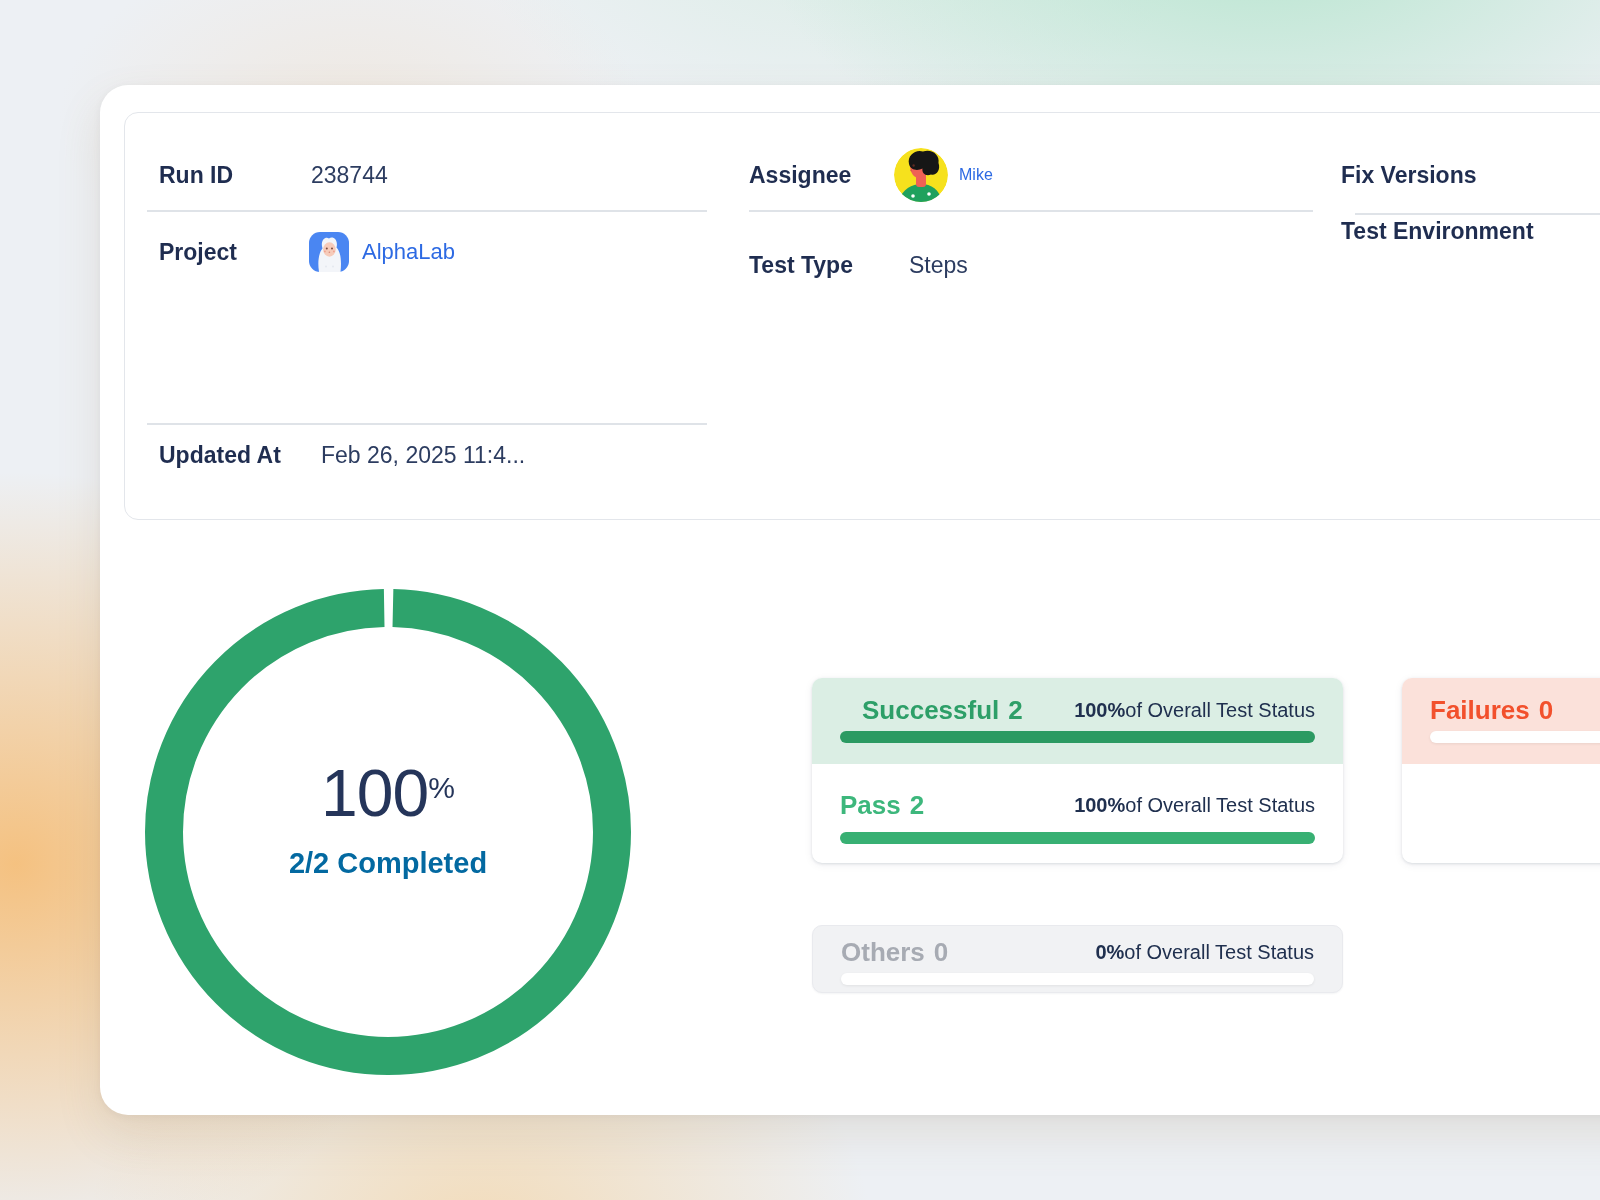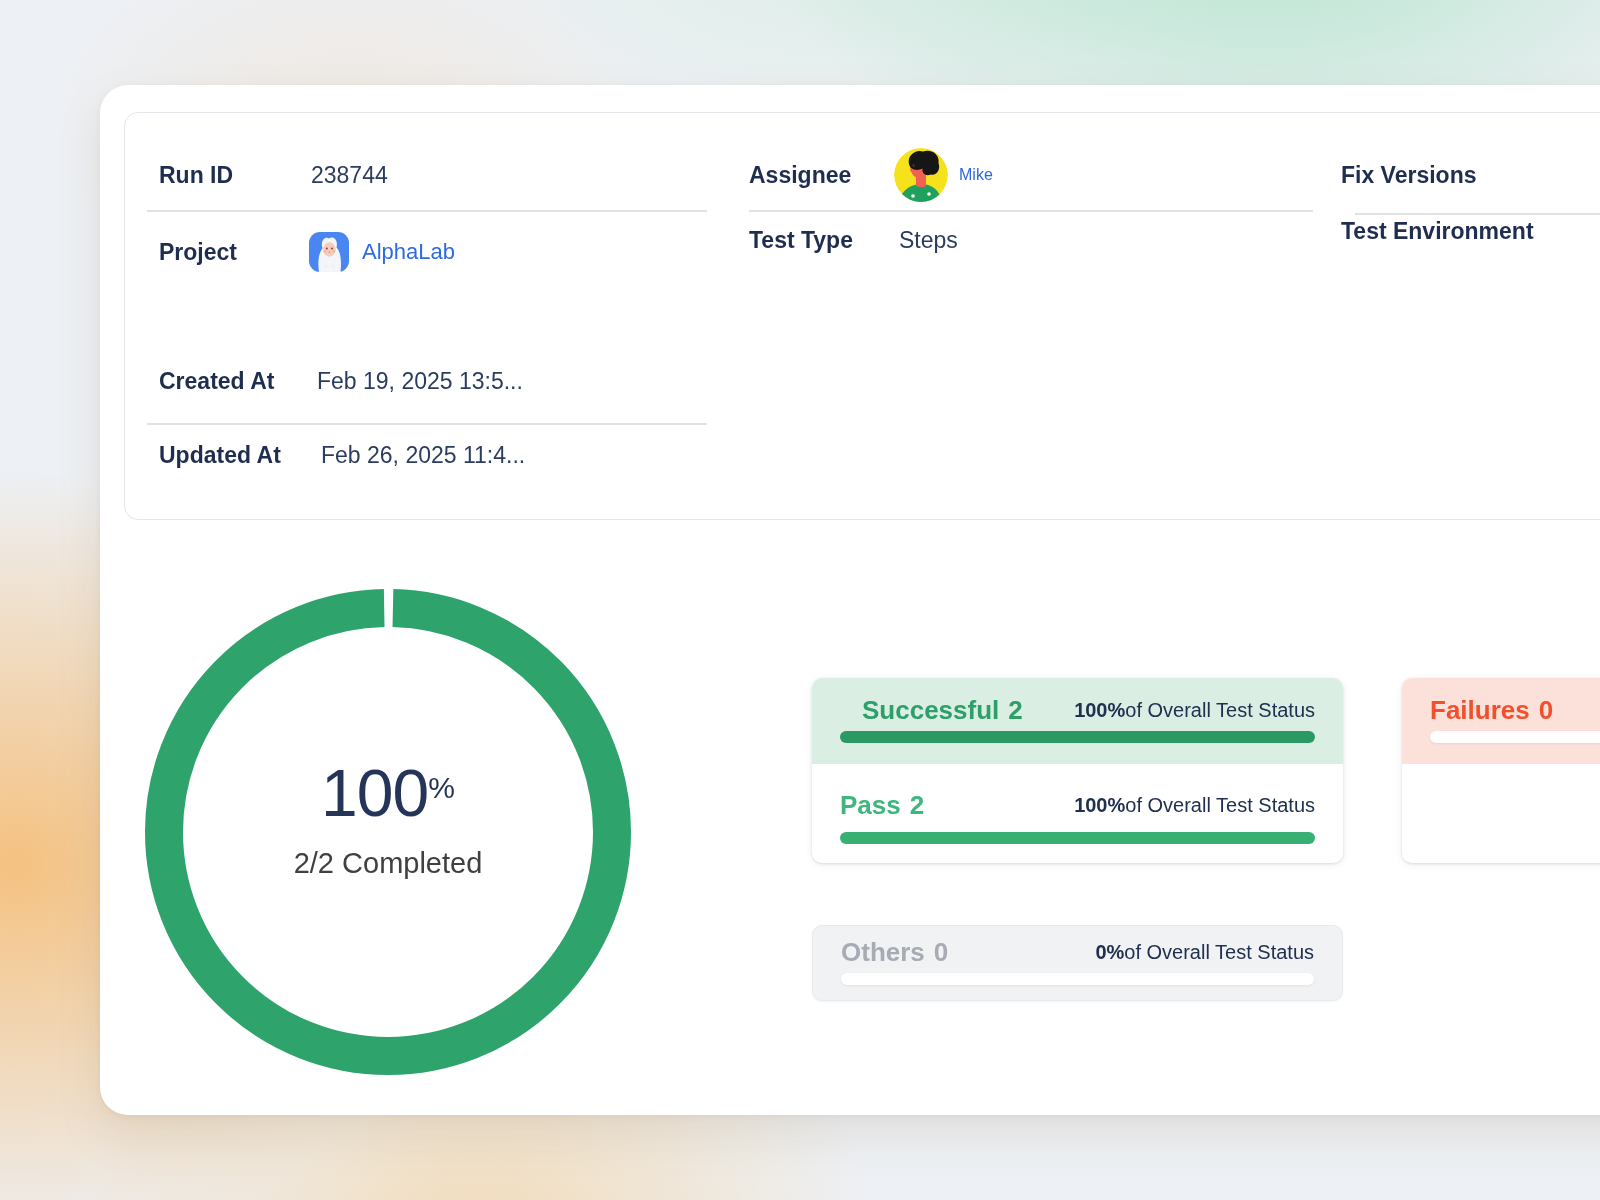--- a/index.html
+++ b/index.html
@@ -38,21 +38,21 @@
   .fld-link{font-size:22px; color:var(--link); text-decoration:none; cursor:pointer;}
   .divider{position:absolute; height:1.5px; background:var(--divider);}
   .avatar-square{width:40px; height:40px; flex:0 0 aupx; margin-right:13px;}
   .avatar-circle{width:54px; height:54px; margin-right:11px;}
   
   .donut-wrap{position:absolute; left:45px; top:504px; width:486px; height:486px;}
   .donut-pct{position:absolute; left:0; top:166px; width:100%; text-align:center;
              font-size:66px; color:#25355a; letter-spacing:-1px;}
   .donut-pct sup{font-size:30px; vertical-align:18px; letter-spacing:0;}
   .donut-sub{position:absolute; left:0; top:258px; width:100%; text-align:center;
-             font-size:29px; color:#404040;}
+             font-size:29px; color:#0369a1;font-weight:bold;}
   
   .status-card{position:absolute; width:531px; border-radius:10px; background:#fff; overflow:hidden;
                box-shadow:0 1px 3px rgba(25,35,60,.13), 0 2px 10px rgba(25,35,60,.06);}
   .status-card.tall{top:593px; height:185px;}
   .card-header{position:absolute; left:0; top:0; width:100%; height:86px;}
   .card-header.green{background:var(--success-bg);}
   .card-header.red{background:var(--fail-bg);}
   .status-title{position:absolute; left:28px; top:16px; height:32px; line-height:32px;
                 font-size:26px; font-weight:700; white-space:nowrap;}
   .status-title .count{margin-left:9px;}
@@ -63,21 +63,21 @@
   .bar{position:absolute; left:28px; right:28px; height:12px; border-radius:6px;}
   .bar.white{background:#fff; box-shadow:0 1px 3px rgba(0,0,0,.07);}
   .successful-card{left:712px;}
   .successful-card .status-title{color:var(--success-text);margin-left:22px;}
   .failures-card{left:1302px;}
   .failures-card .status-title{color:var(--fail-text);}
   .pass-title{position:absolute; left:28px; top:111px; height:32px; line-height:32px;
               font-size:26px; font-weight:700; color:var(--pass-text); white-space:nowrap;}
   .pass-title .count{margin-left:9px;}
   .pass-right{top:111px;}
-  .others-card{left:712px; top:840px; height:76px; background:var(--others-bg);
+  .others-card{left:712px; top:840px; height:68px; background:var(--others-bg);
                box-shadow:0 1px 2px rgba(25,35,60,.05); border:1px solid #e9eaee;}
   .others-card .status-title{top:10px; color:var(--others-text);}
   .others-card .status-right{top:10px;}
 </style>
 </head>
 <body>
 
 <div class="page">
   <div class="main-card">
 
@@ -101,24 +101,20 @@
             <rect x="19.6" y="19.6" width="1.6" height="1.4" rx="0.7" fill="#d98a7a"></rect>
             <circle cx="15.9" cy="19.4" r="0.9" fill="#f0a090"></circle>
             <circle cx="24.9" cy="19.4" r="0.9" fill="#f0a090"></circle>
             <circle cx="17" cy="34.5" r="0.9" fill="#e3e7ee"></circle>
             <circle cx="24" cy="34.5" r="0.9" fill="#e3e7ee"></circle>
           </svg>
         </span>
         <a class="fld-link">AlphaLab</a>
       </div>
 
-      <div class="fld-row" style="left:34px; top:250px; height:36px;">
-        <span class="fld-label" style="width:158px;">Created At</span>
-        <span class="fld-value">Feb 19, 2025 13:5...</span>
-      </div>
       <div class="divider" style="left:22px; top:310px; width:560px;"></div>
 
       <div class="fld-row" style="left:34px; top:324px; height:36px;">
         <span class="fld-label" style="width:162px;">Updated At</span>
         <span class="fld-value">Feb 26, 2025 11:4...</span>
       </div>
 
       <div class="fld-row" style="left:624px; top:31px; height:62px;">
         <span class="fld-label" style="width:145px;">Assignee</span>
         <span class="avatar-circle">
@@ -138,21 +134,21 @@
               <path d="M17.5 21.5 Q16.5 22.5 17.6 23.2" stroke="#c94b41" stroke-width="1" fill="none"></path>
               <circle cx="19" cy="48" r="1.8" fill="#fff"></circle>
               <circle cx="35" cy="46" r="1.8" fill="#fff"></circle>
             </g>
           </svg>
         </span>
         <a class="fld-link" style="font-size:16px;">Mike</a>
       </div>
       <div class="divider" style="left:624px; top:97px; width:564px;"></div>
 
-      <div class="fld-row" style="left:624px; top:109px; height:36px;">
+      <div class="fld-row" style="left:624px; top:134px; height:36px;gap:10px;">
         <span class="fld-label" style="width:150px;">Test Type</span>
         <span class="fld-value">Steps</span>
       </div>
 
       <div class="fld-row" style="left:1216px; top:44px; height:36px;">
         <span class="fld-label">Fix Versions</span>
       </div>
       <div class="divider" style="left:1230px; top:100px; width:560px;"></div>
       <div class="fld-row" style="left:1216px; top:100px; height:36px;">
         <span class="fld-label">Test Environment</span>

